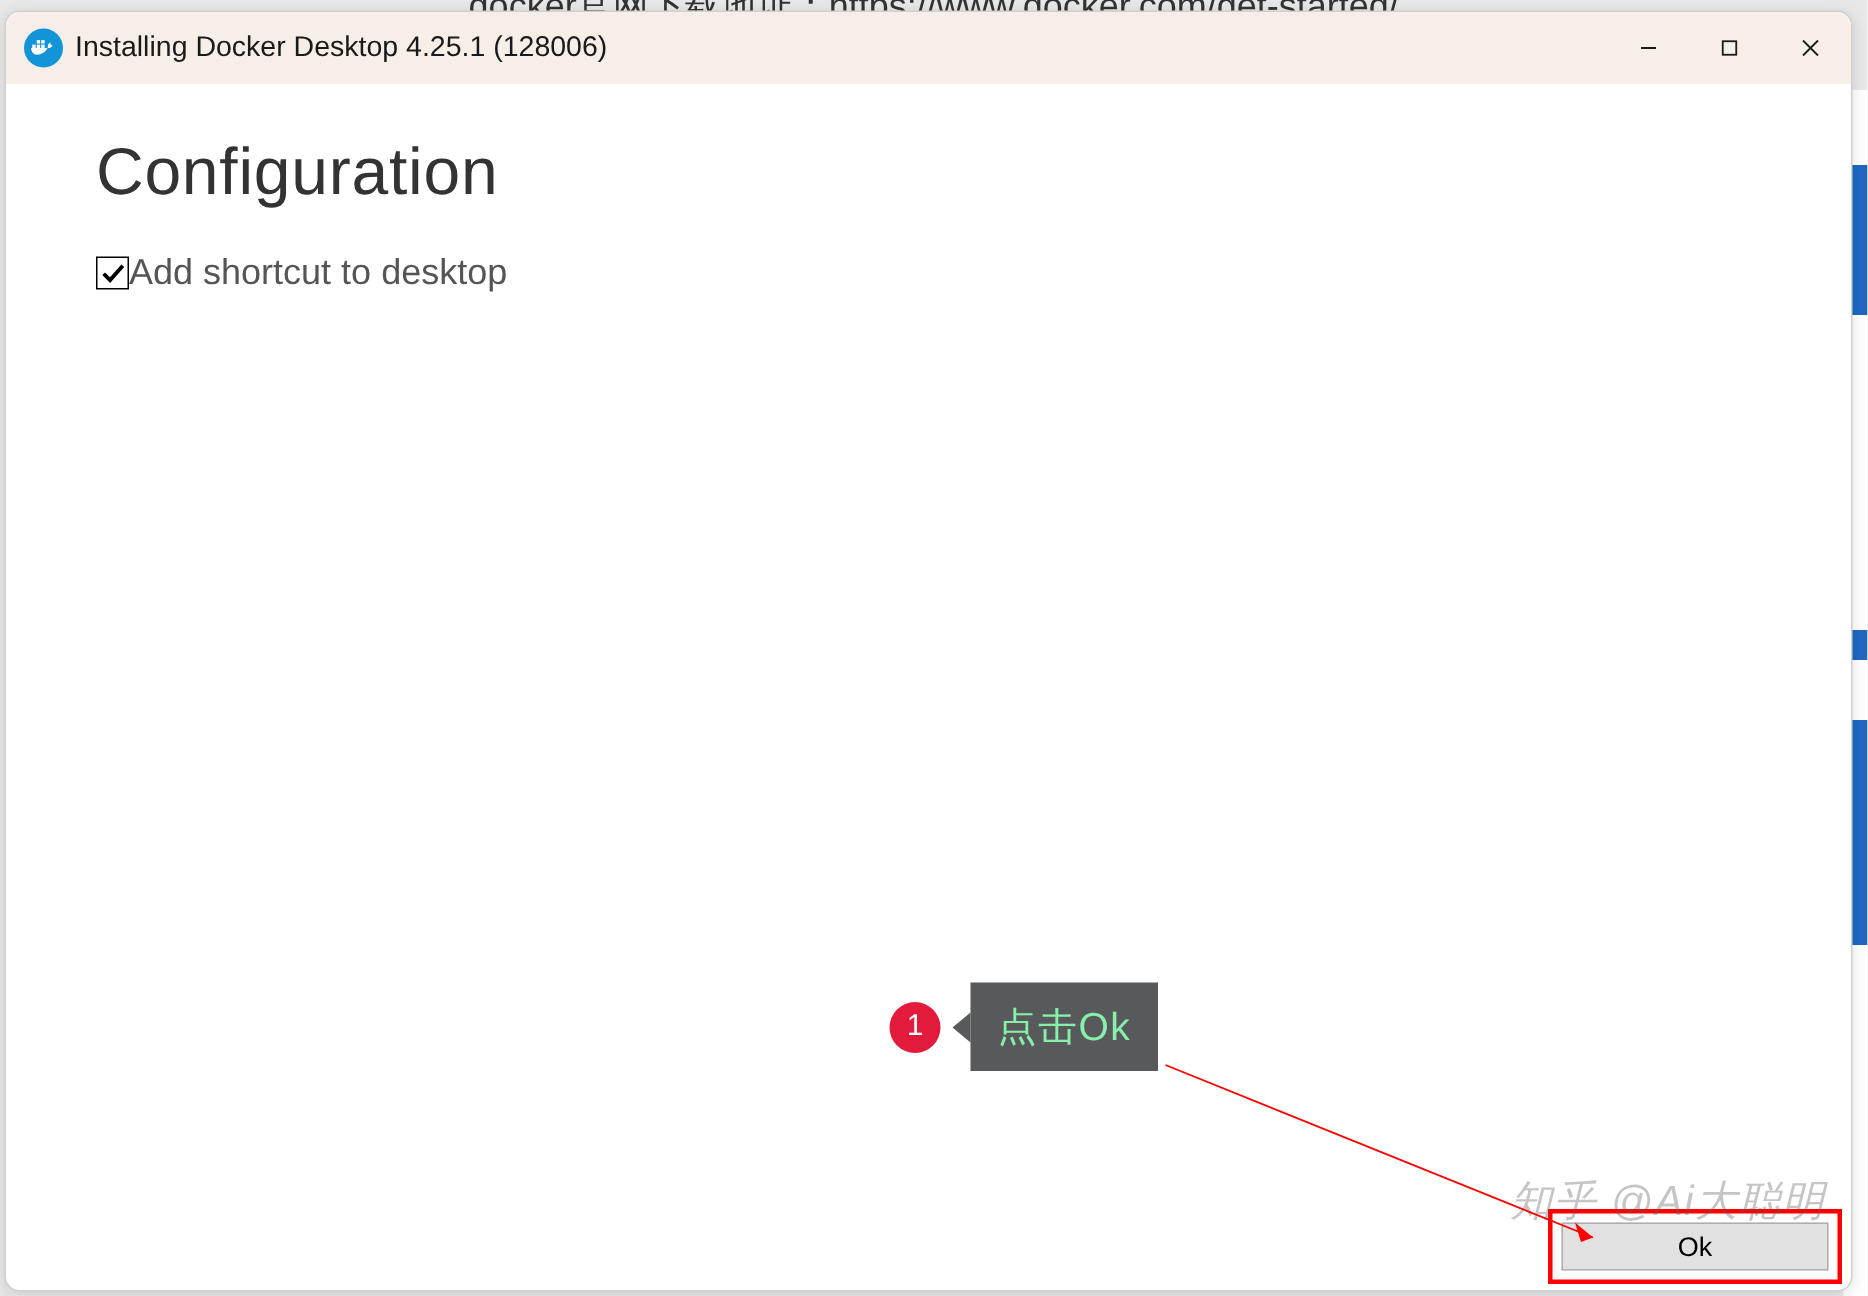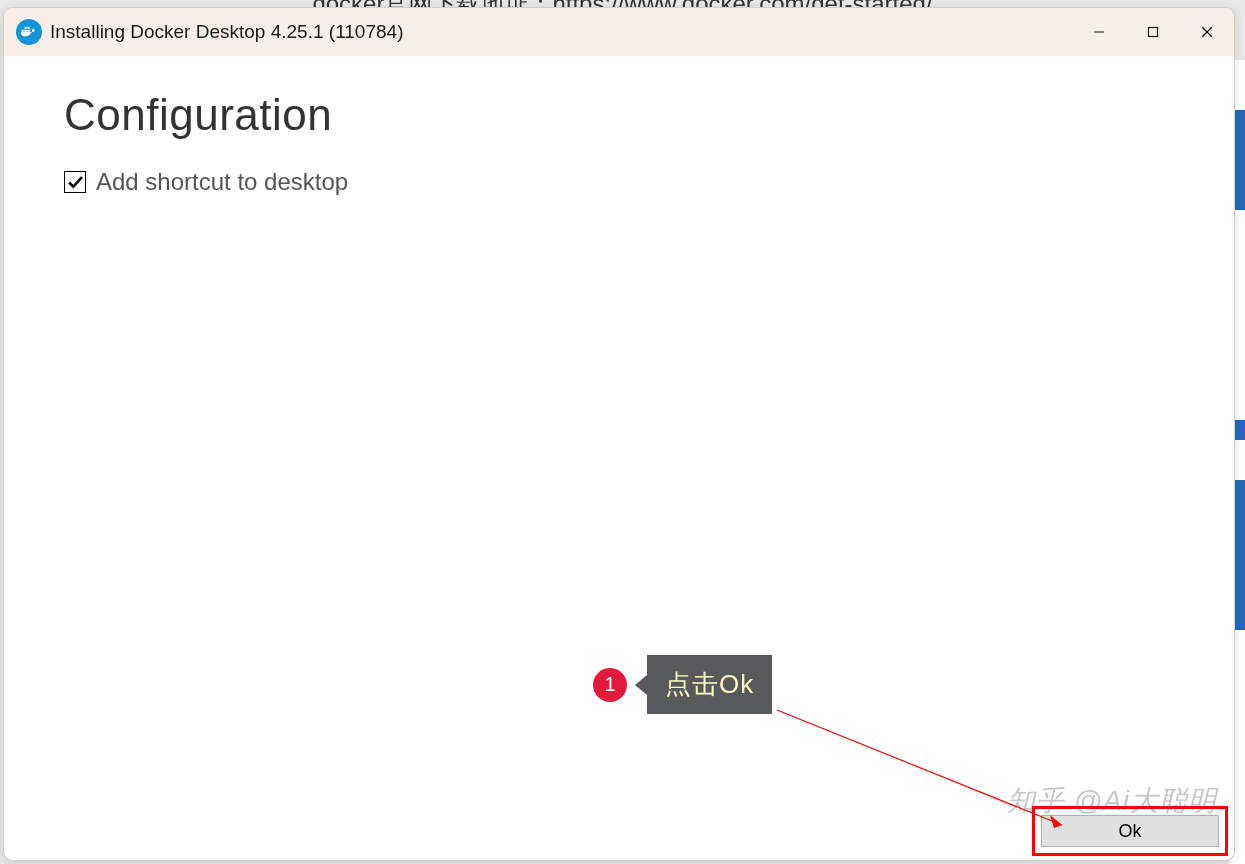--- a/index.html
+++ b/index.html
@@ -108,21 +108,20 @@
     .heading {
       font-size: 44px;
       font-weight: 400;
       color: #333;
       margin-bottom: 28px;
       letter-spacing: 0.5px;
     }
     .checkbox-row {
       display: flex;
       align-items: center;
-      gap: 10px;
     }
     .checkbox {
       width: 22px;
       height: 22px;
       border: 1.6px solid #000;
       display: flex;
       align-items: center;
       justify-content: center;
       position: relative;
     }
@@ -187,21 +186,21 @@
     .annot-arrowhead {
       width: 0;
       height: 0;
       border-top: 10px solid transparent;
       border-bottom: 10px solid transparent;
       border-right: 12px solid #58595a;
       margin-left: 8px;
     }
     .annot-box {
       background: #58595a;
-      color: #fef9c3;
+      color: #86efac;
       font-size: 26px;
       font-family: "Microsoft YaHei", sans-serif;
       padding: 12px 18px;
       letter-spacing: 1px;
     }
     .annot-line {
       position: absolute;
       left: 772px;
       top: 705px;
       width: 320px;
@@ -246,21 +245,21 @@
     <div class="icon-wrap">
       <svg viewBox="0 0 24 18">
         <rect x="2" y="6" width="3" height="3"></rect>
         <rect x="6" y="6" width="3" height="3"></rect>
         <rect x="10" y="6" width="3" height="3"></rect>
         <rect x="6" y="2" width="3" height="3"></rect>
         <rect x="10" y="2" width="3" height="3"></rect>
         <path d="M1 9 h15 c1 0 3 0 4 -2 c-1 -1 -2 -1 -2 -3 c-2 1 -2 3 -2 3 c0 0 0 0 0 0 c0 4 -5 8 -10 8 c-3 0 -5 -3 -5 -6z"></path>
       </svg>
     </div>
-    <div class="title-text">Installing Docker Desktop 4.25.1 (110784)</div>
+    <div class="title-text">Installing Docker Desktop 4.25.1 (128006)</div>
     <div class="spacer"></div>
     <div class="win-btn">
       <svg viewBox="0 0 12 12">
           <line x1="1" y1="6" x2="11" y2="6"></line>
         </svg>
     </div>
     <div class="win-btn">
       <svg viewBox="0 0 12 12">
           <rect x="1.5" y="1.5" width="9" height="9"></rect>
         </svg>

